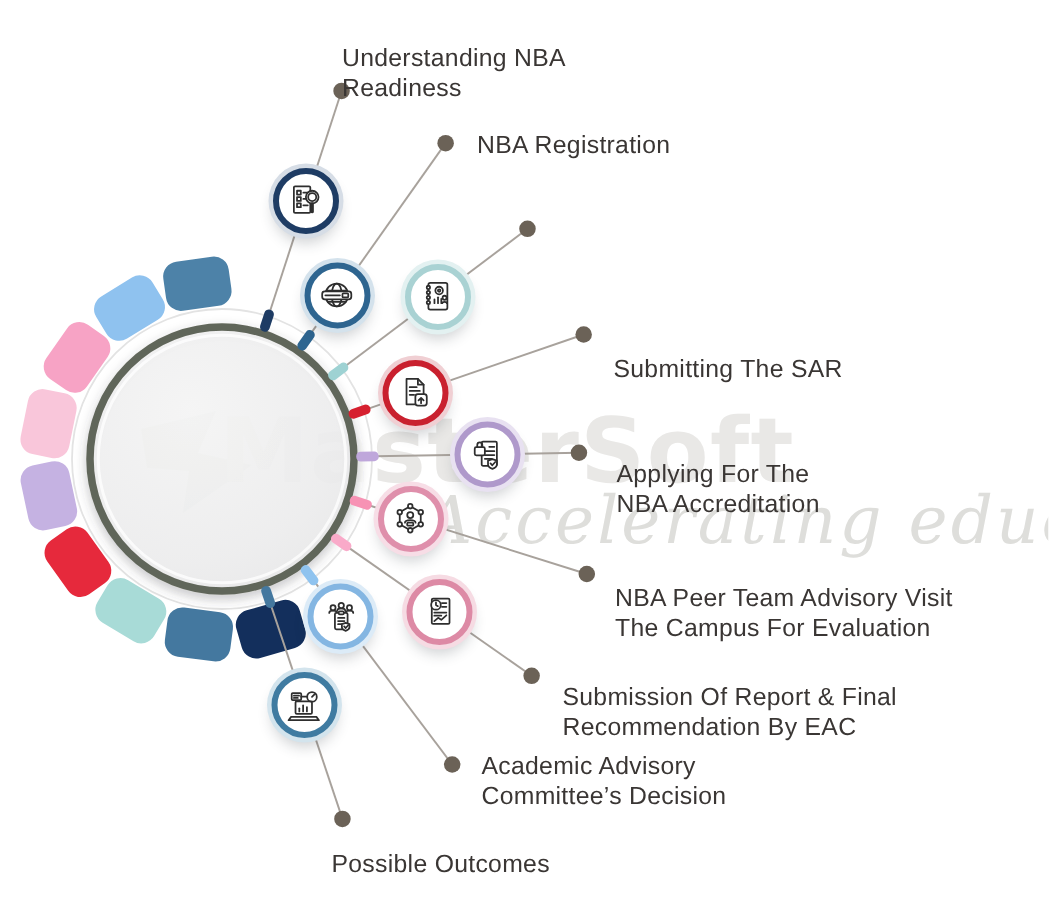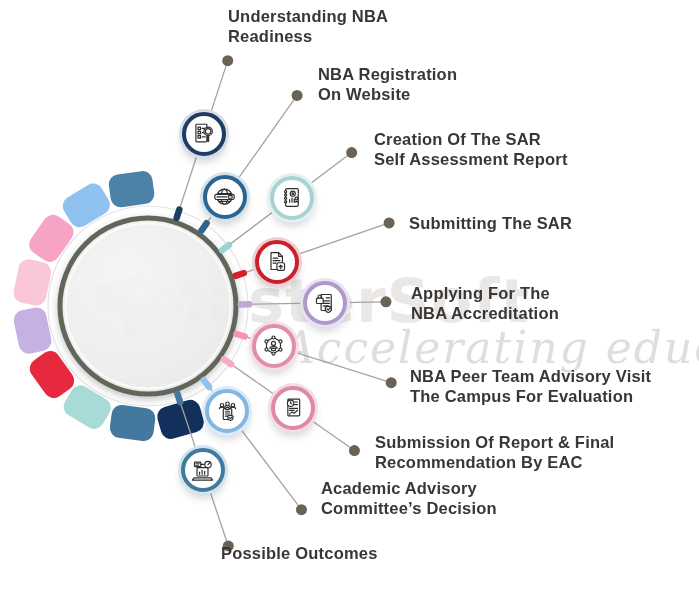--- a/index.html
+++ b/index.html
@@ -24,21 +24,21 @@
   
   .icon-node {
     position:absolute; z-index:3; width:36px; height:36px;
     background:#ffffff; border:4px solid #888; border-radius:50%;
     display:flex; align-items:center; justify-content:center;
   }
   .icon-node svg { display:block; }
   
   .step-label {
     position:absolute; z-index:4; font-size:16.5px; line-height:20px;
-    font-weight:700; color:#3a3634; letter-spacing:.2px; white-space:nowrap;
+    font-weight:400; color:#3a3634; letter-spacing:.2px; white-space:nowrap;margin-top:23px;
   }
   .step-label span { display:block; }
 </style>
 </head>
 <body>
 
 <div class="stage">
 
   <svg class="wm-arrow" width="78" height="72" viewBox="0 0 78 72">
     <polygon points="2,14 52,2 40,30 76,38 30,70 34,42 6,40" fill="#b7cfae" opacity="0.5"></polygon>
@@ -221,25 +221,20 @@
         <path d="M6 24.8 h20 l2 2.6 h-24 z" fill="#fff"></path>
       </svg>
     </div>
 
   <div class="step-label" style="left: 228px; top: 6px;">
     <span>Understanding NBA</span>
     <span>Readiness</span>
   </div>
   <div class="step-label" style="left: 318px; top: 64px;">
     <span>NBA Registration</span>
-    <span>On Website</span>
-  </div>
-  <div class="step-label" style="left: 374px; top: 129px;">
-    <span>Creation Of The SAR</span>
-    <span>Self Assessment Report</span>
   </div>
   <div class="step-label" style="left: 409px; top: 213px;">
     <span>Submitting The SAR</span>
     <span></span>
   </div>
   <div class="step-label" style="left: 411px; top: 283px;">
     <span>Applying For The</span>
     <span>NBA Accreditation</span>
   </div>
   <div class="step-label" style="left: 410px; top: 366px;">

